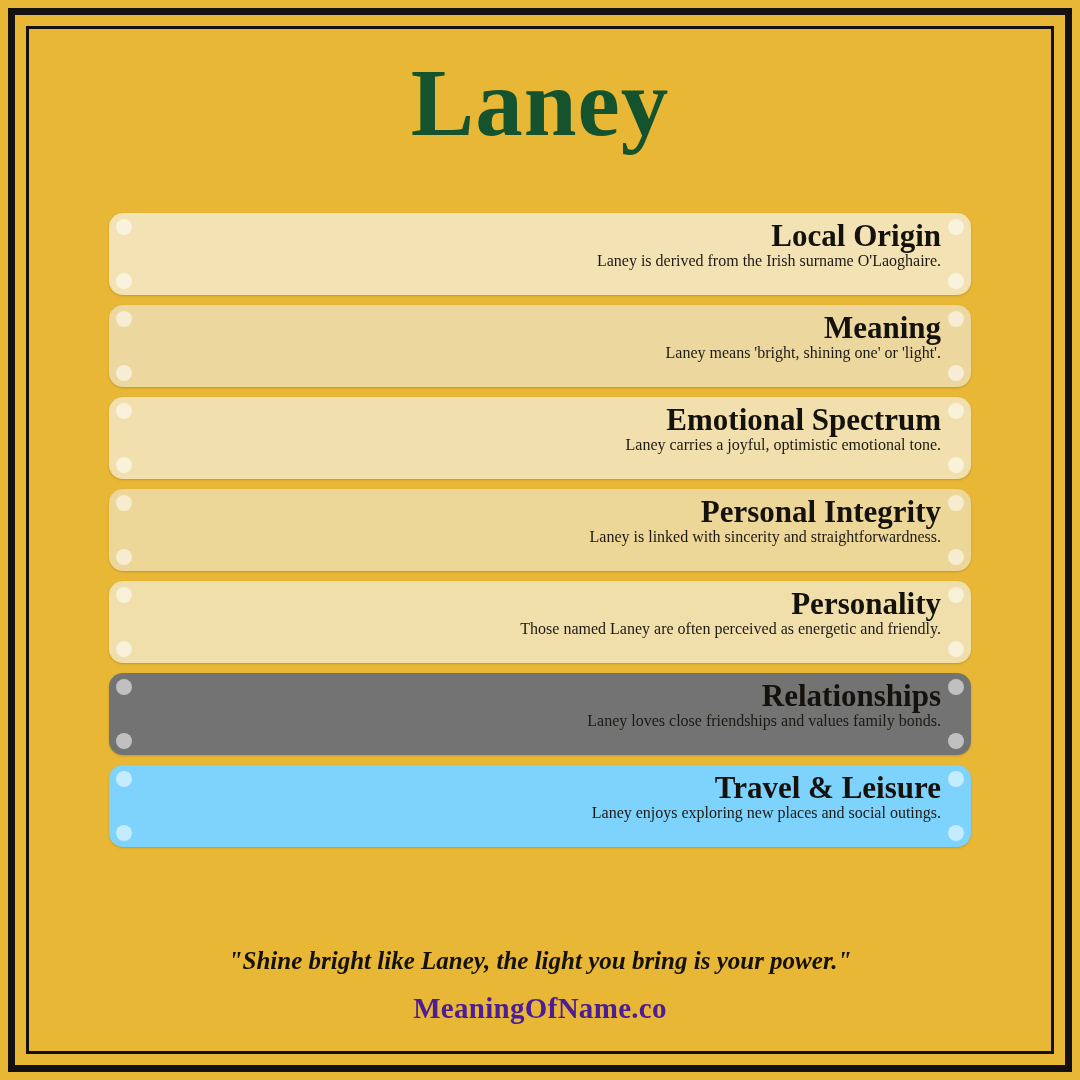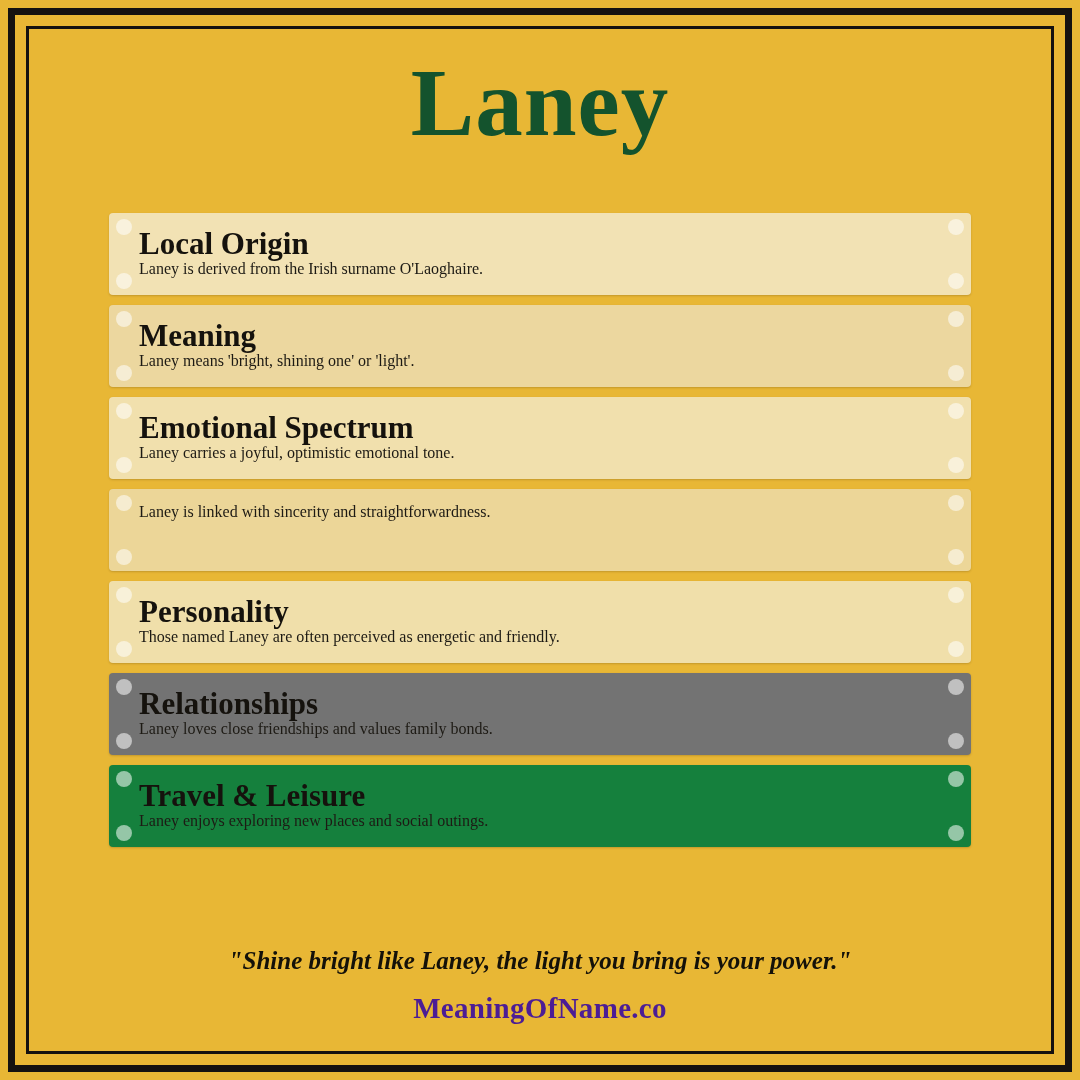--- a/index.html
+++ b/index.html
@@ -65,24 +65,24 @@
   .cards {
     margin-top: 62px;
     width: 862px;
     display: flex;
     flex-direction: column;
     gap: 10px;
   }
   .card {
     position: relative;
     height: 82px;
-    border-radius: 4px;
-    box-sizing: border-box;
-    padding: 15px 30px 0 30px;
-    text-align: left;
+    border-radius: 14px;
+    box-sizing: border-box;
+    padding: 7px 30px 0 30px;
+    text-align: right;
     overflow: hidden;
     box-shadow: 0 1px 2px rgba(90, 65, 10, 0.25);
   }
   .card .knob {
     position: absolute;
     width: 16px;
     height: 16px;
     border-radius: 50%;
     background: rgba(255, 255, 255, 0.55);
   }
@@ -168,20 +168,21 @@
         <span class="knob br"></span>
         <div class="card-title">Emotional Spectrum</div>
         <div class="card-desc">Laney carries a joyful, optimistic emotional tone.</div>
       </div>
 
       <div class="card" style="background:#ecd698;">
         <span class="knob tl"></span>
         <span class="knob tr"></span>
         <span class="knob bl"></span>
         <span class="knob br"></span>
+        <div class="card-title">Personal Integrity</div>
         <div class="card-desc">Laney is linked with sincerity and straightforwardness.</div>
       </div>
 
       <div class="card" style="background:#f0dfaa;">
         <span class="knob tl"></span>
         <span class="knob tr"></span>
         <span class="knob bl"></span>
         <span class="knob br"></span>
         <div class="card-title">Personality</div>
         <div class="card-desc">Those named Laney are often perceived as energetic and friendly.</div>
@@ -189,21 +190,21 @@
 
       <div class="card" style="background:#737373;">
         <span class="knob tl"></span>
         <span class="knob tr"></span>
         <span class="knob bl"></span>
         <span class="knob br"></span>
         <div class="card-title">Relationships</div>
         <div class="card-desc">Laney loves close friendships and values family bonds.</div>
       </div>
 
-      <div class="card" style="background:#15803d;">
+      <div class="card" style="background:#7dd3fc;">
         <span class="knob tl"></span>
         <span class="knob tr"></span>
         <span class="knob bl"></span>
         <span class="knob br"></span>
         <div class="card-title">Travel &amp; Leisure</div>
         <div class="card-desc">Laney enjoys exploring new places and social outings.</div>
       </div>
 
     </div>
 

